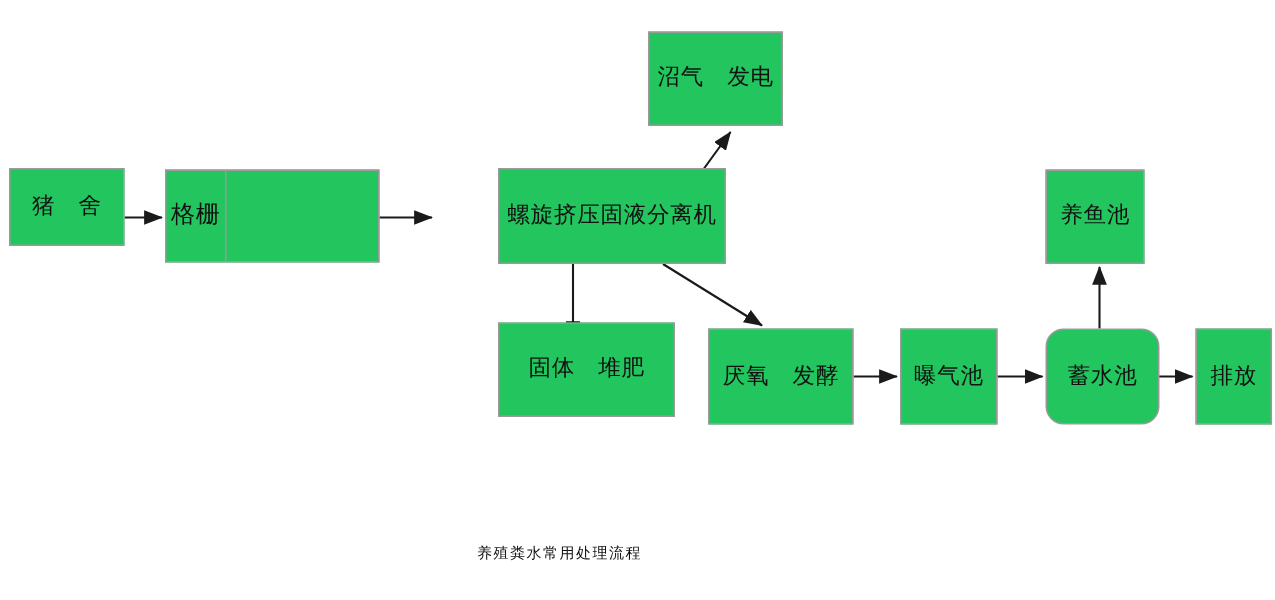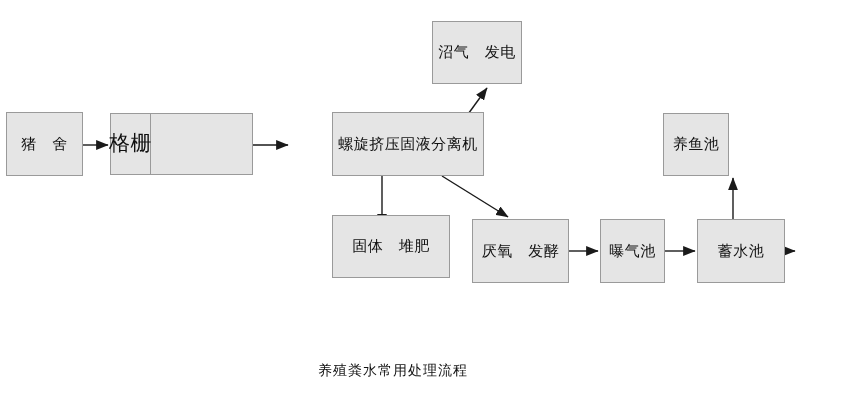--- a/index.html
+++ b/index.html
@@ -12,50 +12,50 @@
     width: 850px;
     height: 400px;
     background: #ffffff;
     font-family: "Liberation Serif", "DejaVu Serif", serif;
     overflow: hidden;
   }
   .node {
     position: absolute;
     box-sizing: border-box;
     border: 1px solid #9a9a9a;
-    background: #e5e5e5;
+    background: #22c55e;
     display: flex;
     align-items: center;
     justify-content: center;
     color: #111111;
     font-size: 15px;
     letter-spacing: 0.5px;
     white-space: pre;
     line-height: 1.1;
   }
   .node.split {
     padding: 0;
     justify-content: flex-start;
   }
   .cell {
     box-sizing: border-box;
     height: 100%;
     display: flex;
     align-items: center;
     justify-content: center;
-    font-size: 21px;
+    font-size: 16px;
     white-space: pre;
   }
   .cell.left {
     border-right: 1px solid #9a9a9a;
   }
   .caption {
     position: absolute;
     color: #111111;
-    font-size: 14px;
+    font-size: 10px;
     letter-spacing: 1px;
     white-space: pre;
   }
   svg.edges {
     position: absolute;
     left: 0;
     top: 0;
     width: 850px;
     height: 400px;
     pointer-events: none;
@@ -78,21 +78,21 @@
         <line x1="442" y1="150" x2="487" y2="88" stroke="#1a1a1a" stroke-width="1.4" marker-end="url(#arrowhead)"></line>
         <line x1="382" y1="176" x2="382" y2="226" stroke="#1a1a1a" stroke-width="1.4" marker-end="url(#arrowhead)"></line>
         <line x1="442" y1="176" x2="508" y2="217" stroke="#1a1a1a" stroke-width="1.4" marker-end="url(#arrowhead)"></line>
         <line x1="569" y1="251" x2="598" y2="251" stroke="#1a1a1a" stroke-width="1.4" marker-end="url(#arrowhead)"></line>
         <line x1="665" y1="251" x2="695" y2="251" stroke="#1a1a1a" stroke-width="1.4" marker-end="url(#arrowhead)"></line>
         <line x1="769" y1="251" x2="795" y2="251" stroke="#1a1a1a" stroke-width="1.4" marker-end="url(#arrowhead)"></line>
         <line x1="733" y1="219" x2="733" y2="178" stroke="#1a1a1a" stroke-width="1.4" marker-end="url(#arrowhead)"></line>
       </g>
   </svg>
 
-  <div class="node" style="left: 6px; top: 112px; width: 77px; height: 64px; border-color: rgb(154, 154, 154);">
+  <div class="node" style="left: 6px; top: 112px; width: 77px; height: 52px; border-color: rgb(154, 154, 154);">
     <span>猪　舍</span>
   </div>
 
   <div class="node split" style="left: 110px; top: 113px; width: 143px; height: 62px; border-color: rgb(154, 154, 154);">
     <div class="cell left" style="width: 40px; border-color: rgb(154, 154, 154);">
       <span>格栅</span>
     </div>
   </div>
 
   <div class="node" style="left: 290px; top: 112px; width: 152px; height: 64px; border-color: rgb(154, 154, 154); margin-left: 42px;">
@@ -108,24 +108,27 @@
   </div>
 
   <div class="node" style="left: 472px; top: 219px; width: 97px; height: 64px; border-color: rgb(154, 154, 154); align-items: center;">
     <span>厌氧　发酵</span>
   </div>
 
   <div class="node" style="left: 600px; top: 219px; width: 65px; height: 64px; border-color: rgb(154, 154, 154); text-align: center;">
     <span>曝气池</span>
   </div>
 
-  <div class="node" style="left: 697px; top: 219px; width: 88px; height: 64px; border-color: rgb(154, 154, 154);">
+  <div class="node" style="left: 697px; top: 219px; width: 76px; height: 64px; border-color: rgb(154, 154, 154); border-radius: 12px;">
     <span>蓄水池</span>
   </div>
 
+  <div class="node" style="left: 797px; top: 219px; width: 51px; height: 64px; border-color: rgb(154, 154, 154);">
+    <span>排放</span>
+  </div>
 
-  <div class="node" style="left: 663px; top: 113px; width: 66px; height: 63px; border-color: rgb(154, 154, 154);">
+  <div class="node" style="left: 697px; top: 113px; width: 66px; height: 63px; border-color: rgb(154, 154, 154);">
     <span>养鱼池</span>
   </div>
 
   <div class="caption" style="left: 318px; top: 362px;">养殖粪水常用处理流程</div>
 
 </div>
 
 </body></html>

